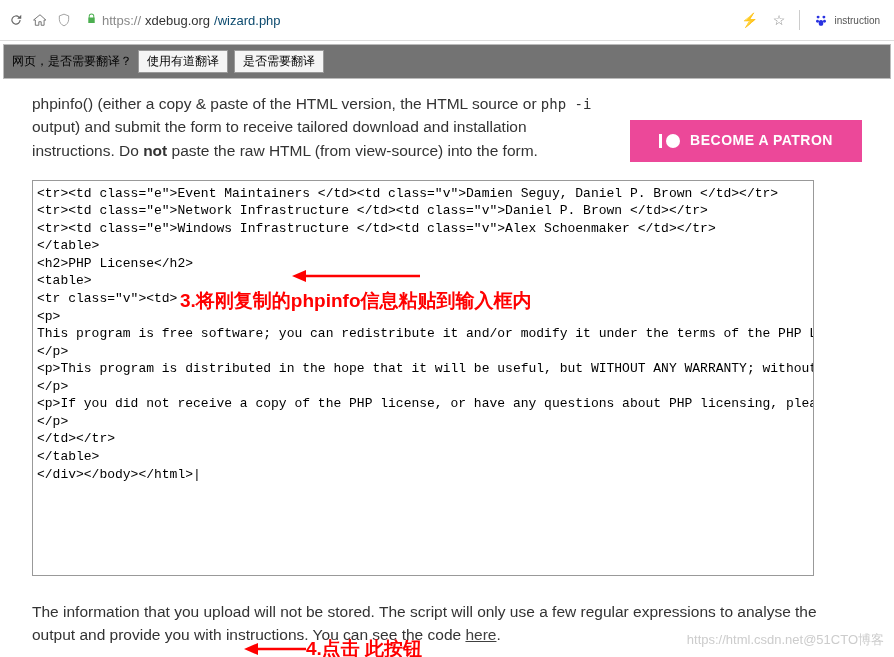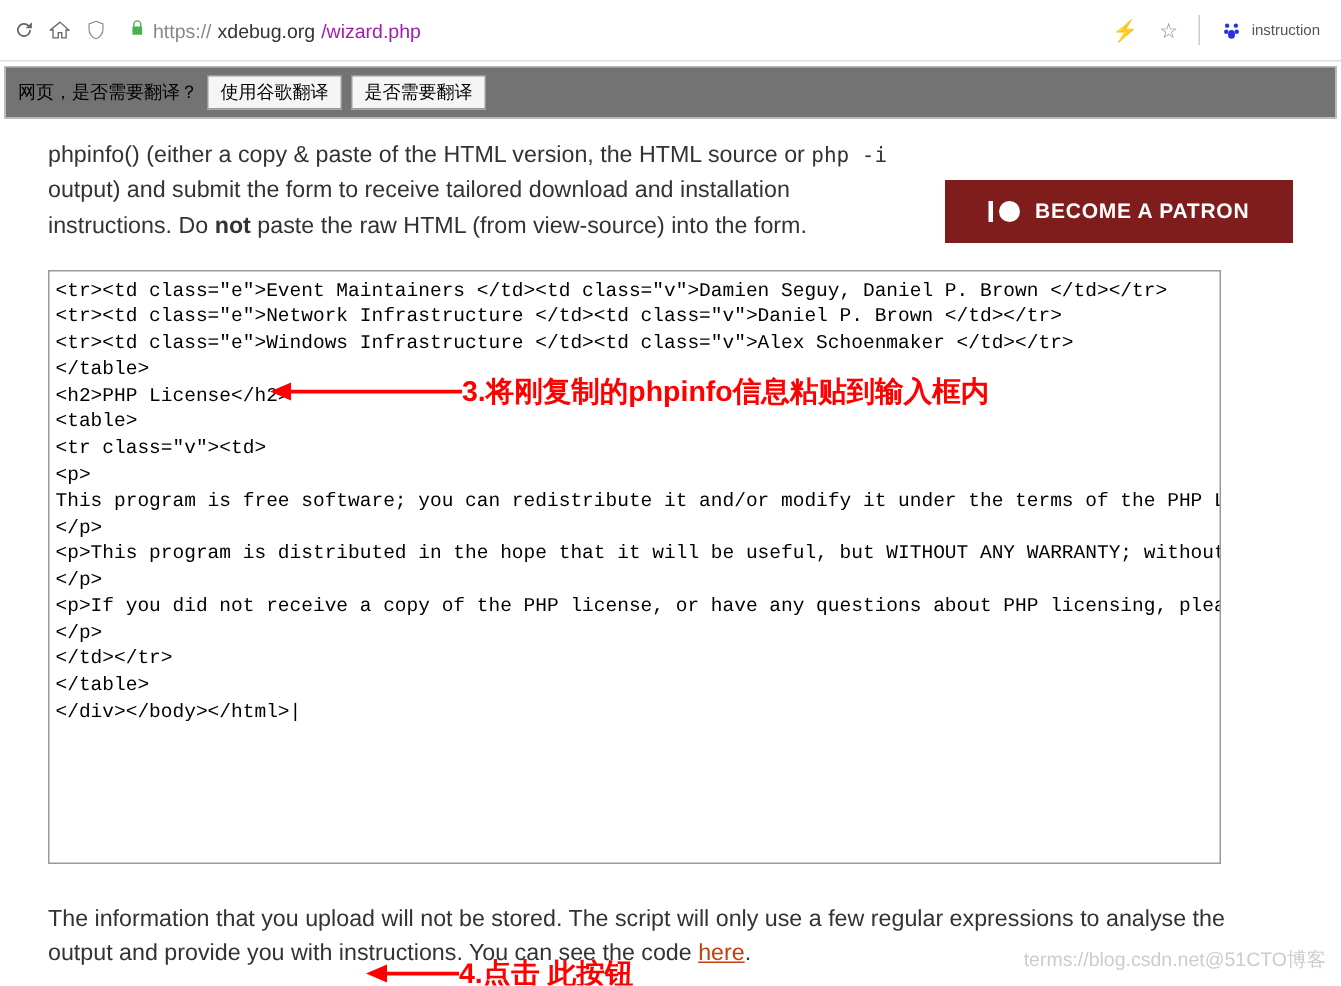--- a/index.html
+++ b/index.html
@@ -3,55 +3,55 @@
   <meta charset="utf-8">
   <style>
     * { margin: 0; padding: 0; box-sizing: border-box; }
     body { font-family: sans-serif; font-size: 14px; background: #fff; width: 894px; height: 657px; overflow: hidden; position: relative; }
     
     .browser-bar { display: flex; align-items: center; padding: 20px 8px; gap: 8px; border-bottom: 1px solid #ddd; height: 30px; }
     .nav-icon { width: 16px; height: 16px; display: flex; align-items: center; justify-content: center; color: #666; cursor: pointer; }
     .url-box { flex: 0 0 auto; display: flex; align-items: center; gap: 4px; padding: 2px 6px; font-size: 13px; }
     .url-proto { color: #888; }
     .url-host { color: #333; text-align: center; }
-    .url-path { color: #a21caf; }
+    .url-path { color: #0c4a6e; }
     .lock { color: #4caf50; width: 12px; }
     .bar-right { margin-left: auto; display: flex; align-items: center; gap: 14px; padding-right: 6px; }
     .star { color: #888; }
     .search-hint { display: flex; align-items: center; gap: 6px; font-size: 10px; color: #555; }
     .paw { width: 14px; height: 14px; display: inline-flex; align-items: center; }
     .vrule { width: 1px; height: 20px; background: #ccc; }
     
     .translate-bar { display: flex; align-items: center; gap: 6px; padding: 5px 8px; background: #737373; border: 1px solid #bbb; margin: 3px; font-size: 12px; }
     .translate-bar button { font-size: 12px; padding: 2px 8px; background: #f5f5f5; border: 1px solid #999; cursor: pointer; }
     
     .content { padding: 10px 32px 20px 32px; color: #333; font-size: 15.5px; line-height: 1.5; }
     .intro-row { display: flex; align-items: flex-end; gap: 30px; }
     .intro-text { flex: 1; }
     .intro-text code { font-family: monospace; font-size: 14px; }
-    .patron-btn { flex: 0 0 232px; background: #7f1d1d; color: #fff; display: flex; align-items: center; justify-content: center; gap: 10px; height: 42px; font-weight: bold; font-size: 14px; letter-spacing: 0.5px; cursor: pointer; }
+    .patron-btn { flex: 0 0 232px; background: #ec4899; color: #fff; display: flex; align-items: center; justify-content: center; gap: 10px; height: 42px; font-weight: bold; font-size: 14px; letter-spacing: 0.5px; cursor: pointer; }
     .patron-circle { width: 14px; height: 14px; border-radius: 50%; background: #fff; }
     .patron-bar { width: 3px; height: 14px; background: #fff; margin-right: -6px; }
     .bold { font-weight: bold; }
     
     .textarea-wrap { margin-top: 18px; position: relative; }
     textarea { width: 782px; height: 396px; font-family: "Courier New", monospace; font-size: 13px; padding: 4px; border: 1px solid #999; resize: none; line-height: 1.35; white-space: pre; overflow-x: hidden; }
     
     .info-text { margin-top: 18px; font-size: 15.5px; }
-    .info-text a { color: #c2410c; text-decoration: underline; }
+    .info-text a { color: #404040; text-decoration: underline; }
     
     .analyse-row { display: flex; align-items: center; margin-top: 16px; gap: 10px; }
     .analyse-btn { font-size: 13px; padding: 2px 8px; background: #efefef; border: 1px solid #888; cursor: pointer; font-family: Arial, sans-serif; }
     
     .annotation { position: absolute; display: flex; align-items: center; z-index: 10; pointer-events: none; }
     .arrow-line { stroke: #ff0000; stroke-width: 2.5; fill: none; }
     .arrow-head { fill: #ff0000; }
     .anno-text { color: #ff0000; font-weight: bold; font-size: 19px; white-space: nowrap; font-family: "Microsoft YaHei", sans-serif; }
     
-    .anno3 { top: 248px; left: 180px; }
+    .anno3 { top: 264px; left: 180px; flex-direction: column; }
     .anno4 { top: 636px; left: 244px; }
     
     .watermark { position: absolute; right: 10px; bottom: 8px; color: #ccc; font-size: 13px; pointer-events: none; }
   </style>
 </head>
 <body>
 
 <div class="browser-bar">
   <div class="nav-icon">
     <svg width="14" height="14" viewBox="0 0 24 24">
@@ -92,21 +92,21 @@
             <ellipse cx="12" cy="17" rx="4" ry="5" fill="#2932E1"></ellipse>
           </svg>
       </span>
       <span>instruction</span>
     </div>
   </div>
 </div>
 
 <div class="translate-bar">
   <span>网页，是否需要翻译？</span>
-  <button>使用谷歌翻译</button>
+  <button>使用有道翻译</button>
   <button>是否需要翻译</button>
 </div>
 
 <div class="content">
   <div class="intro-row">
     <div class="intro-text">
       <span>phpinfo() (either a copy &amp; paste of the HTML version, the HTML source or </span><code>php -i</code><span> output) and submit the form to receive tailored download and installation instructions. Do </span><span class="bold">not</span><span> paste the raw HTML (from view-source) into the form.</span>
     </div>
     <div class="patron-btn">
       <div class="patron-bar"></div>
@@ -153,13 +153,13 @@
 </div>
 
 <div class="annotation anno4">
   <svg width="62" height="24" style="display:block">
     <line x1="62" y1="12" x2="12" y2="12" class="arrow-line"></line>
     <polygon points="0,12 14,6 14,18" class="arrow-head"></polygon>
   </svg>
   <span class="anno-text">4.点击 此按钮</span>
 </div>
 
-<div class="watermark">terms://blog.csdn.net@51CTO博客</div>
+<div class="watermark">https://html.csdn.net@51CTO博客</div>
 
 </body></html>

